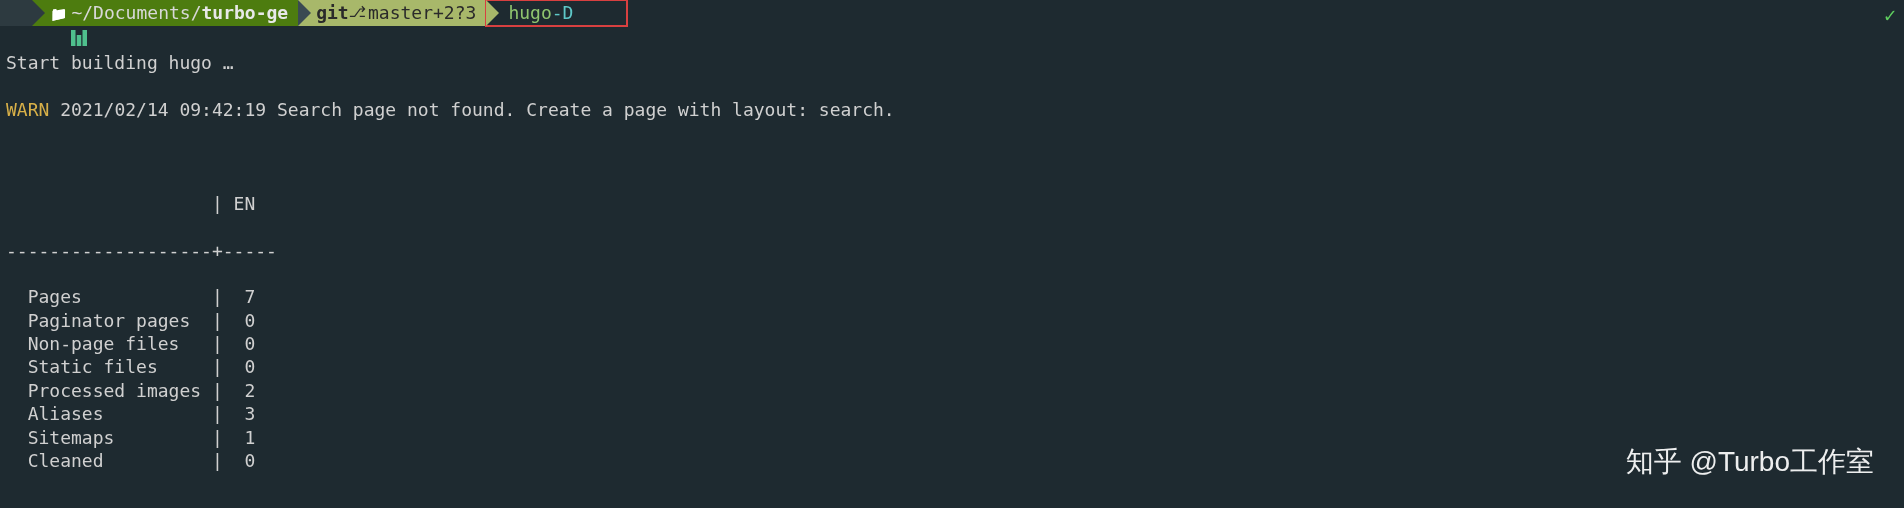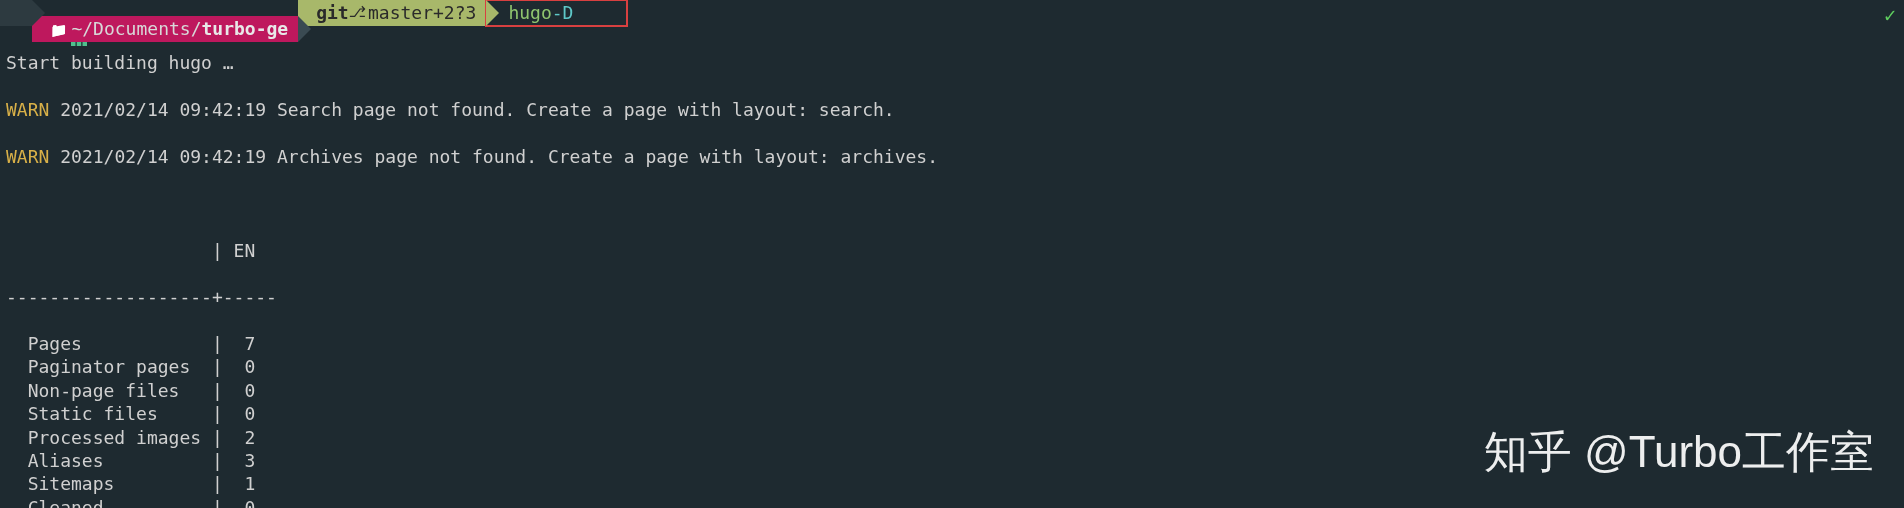--- a/index.html
+++ b/index.html
@@ -37,23 +37,22 @@
     border-bottom: 13px solid transparent;
     border-left: 13px solid;
     z-index: 2;
   }
   .seg-logo {
     background: #2d3a40;
     padding-left: 6px;
   }
   .seg-logo::after { border-left-color: #2d3a40; }
   .seg-path {
-    background: #be185d;
+    background: #4d7c0f;
     color: #d8d8d8;
-    margin-top: 16px;
   }
   .seg-path::after { border-left-color: #3a4a52; }
   .seg-git {
     background: #a8b86a;
     color: #2a2a2a;
     justify-content: space-between;
   }
   .seg-git::after { border-left-color: #a8b86a; }
   .seg-cmd {
     background: #1e2a30;
@@ -93,21 +92,21 @@
     right: 8px;
     top: 2px;
     color: #5fcf5f;
     font-size: 20px;
   }
   .watermark {
     position: absolute;
     right: 30px;
     bottom: 28px;
     font-family: -apple-system, "PingFang SC", sans-serif;
-    font-size: 44px;
+    font-size: 28px;
     color: rgba(255,255,255,0.92);
     font-weight: 500;
     display: flex;
     align-items: center;
     gap: 18px;
   }
   .path-bold { font-weight: bold; color: #e8e8e8; }
   .table-row { white-space: pre; }
 </style>
 </head>
@@ -133,21 +132,20 @@
   </span>
   <span class="seg seg-cmd highlighted">
     <span class="green">hugo</span> <span class="cyan">-D</span>&nbsp;&nbsp;&nbsp;&nbsp;
   </span>
   <span class="check-right">✓</span>
 </div>
 
 <div class="output">
 <div>Start building hugo …</div>
 <div><span class="yellow">WARN</span> <span>2021/02/14 09:42:19</span> <span>Search page not found. Create a page with layout: search.</span></div>
-<div><span class="yellow">WARN</span> <span>2021/02/14 09:42:19</span> <span>Archives page not found. Create a page with layout: archives.</span></div>
 <div>&nbsp;</div>
 <div class="table-row">                   | EN  </div>
 <div class="table-row">-------------------+-----</div>
 <div id="rows"><div class="table-row">  Pages            |  7  </div><div class="table-row">  Paginator pages  |  0  </div><div class="table-row">  Non-page files   |  0  </div><div class="table-row">  Static files     |  0  </div><div class="table-row">  Processed images |  2  </div><div class="table-row">  Aliases          |  3  </div><div class="table-row">  Sitemaps         |  1  </div><div class="table-row">  Cleaned          |  0  </div></div>
 
 
 </div>
 
 <div class="watermark">
 

